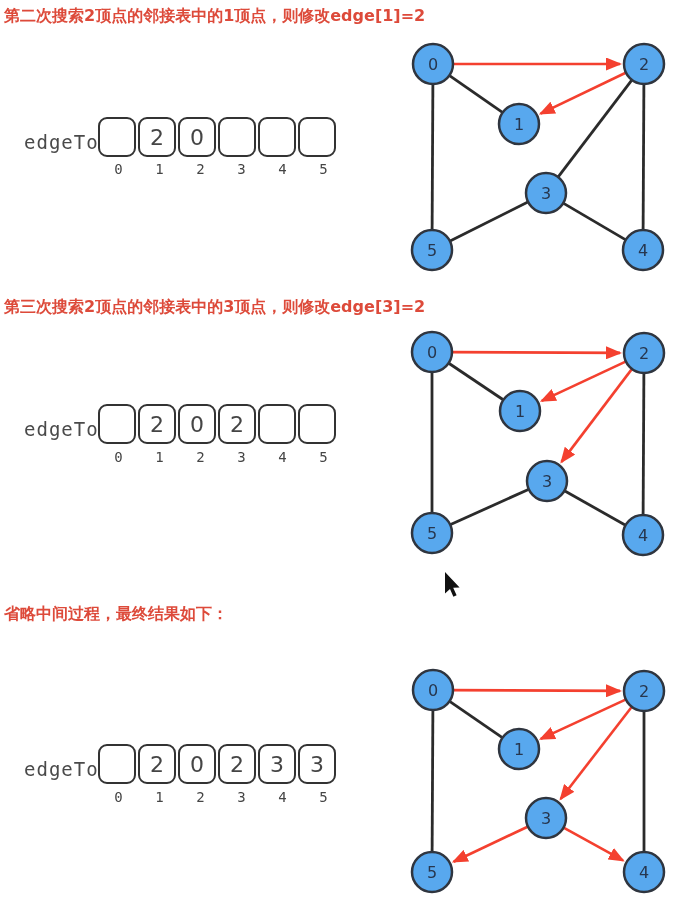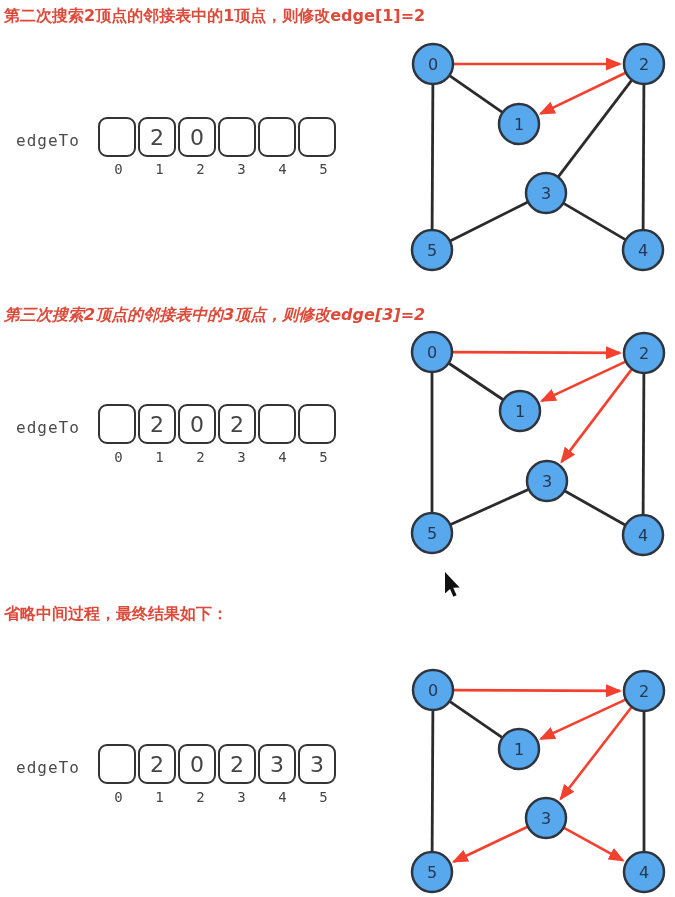--- a/index.html
+++ b/index.html
@@ -4,24 +4,24 @@
 <style>
   html,body { margin:0; padding:0; background:#ffffff; }
   .page {
     position:relative; width:675px; height:897px; background:#ffffff;
     font-family:"Liberation Sans", sans-serif; overflow:hidden;
   }
   .heading {
     position:absolute; left:4px; font-size:16px; font-weight:bold;
     color:#dd4a3a; font-family:"DejaVu Sans", sans-serif; white-space:nowrap;
   }
-  .h1 { top:6px; } .h2 { top:305px;font-style:italic; } .h3 { top:604px; }
+  .h1 { top:6px; } .h2 { top:297px; } .h3 { top:604px; }
 
   .edgeto-label {
-    position:absolute; left:16px; font-size:16px; color:#4a4a4a;
+    position:absolute; left:24px; font-size:19px; color:#4a4a4a;
     font-family:"DejaVu Sans Mono", monospace; letter-spacing:1px;
   }
   .e1 { top:131px; } .e2 { top:418px; } .e3 { top:758px; }
 
   .cells { position:absolute; left:98px; display:flex; gap:2px; }
   .c1 { top:117px; } .c2 { top:404px; } .c3 { top:744px; }
   .cell {
     width:34px; height:36px; border:2.5px solid #333333; border-radius:9px;
     background:#ffffff; display:flex; align-items:center; justify-content:center;
     font-size:22px; color:#454545; font-family:"DejaVu Sans", sans-serif;

